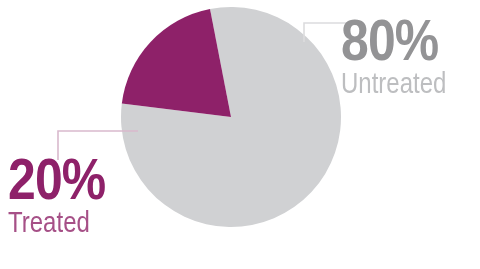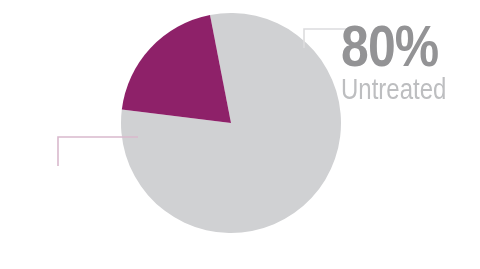--- a/index.html
+++ b/index.html
@@ -11,21 +11,20 @@
     height: 269px;
     background: #ffffff;
     font-family: "Liberation Sans", sans-serif;
     overflow: hidden;
   }
   #stage {
     position: relative;
     width: 480px;
     height: 198px;
     background: #ffffff;
-    margin-top: 6px;
   }
   #pie-svg {
     position: absolute;
     left: 0;
     top: 0;
     width: 480px;
     height: 269px;
   }
 
   
@@ -84,14 +83,18 @@
     <polyline id="leader-untreated" fill="none" stroke="#dcdcde" stroke-width="1.6" points="304,42 304,23 348,23"></polyline>
 
     <polyline id="leader-treated" fill="none" stroke="#d9b9cd" stroke-width="1.6" points="138,131 58,131 58,160"></polyline>
   </svg>
 
   <div class="label-block" id="label-untreated">
     <span class="pct">80%</span>
     <span class="cat">Untreated</span>
   </div>
 
+  <div class="label-block" id="label-treated">
+    <span class="pct">20%</span>
+    <span class="cat">Treated</span>
+  </div>
 
 </div>
 
 </body></html>

